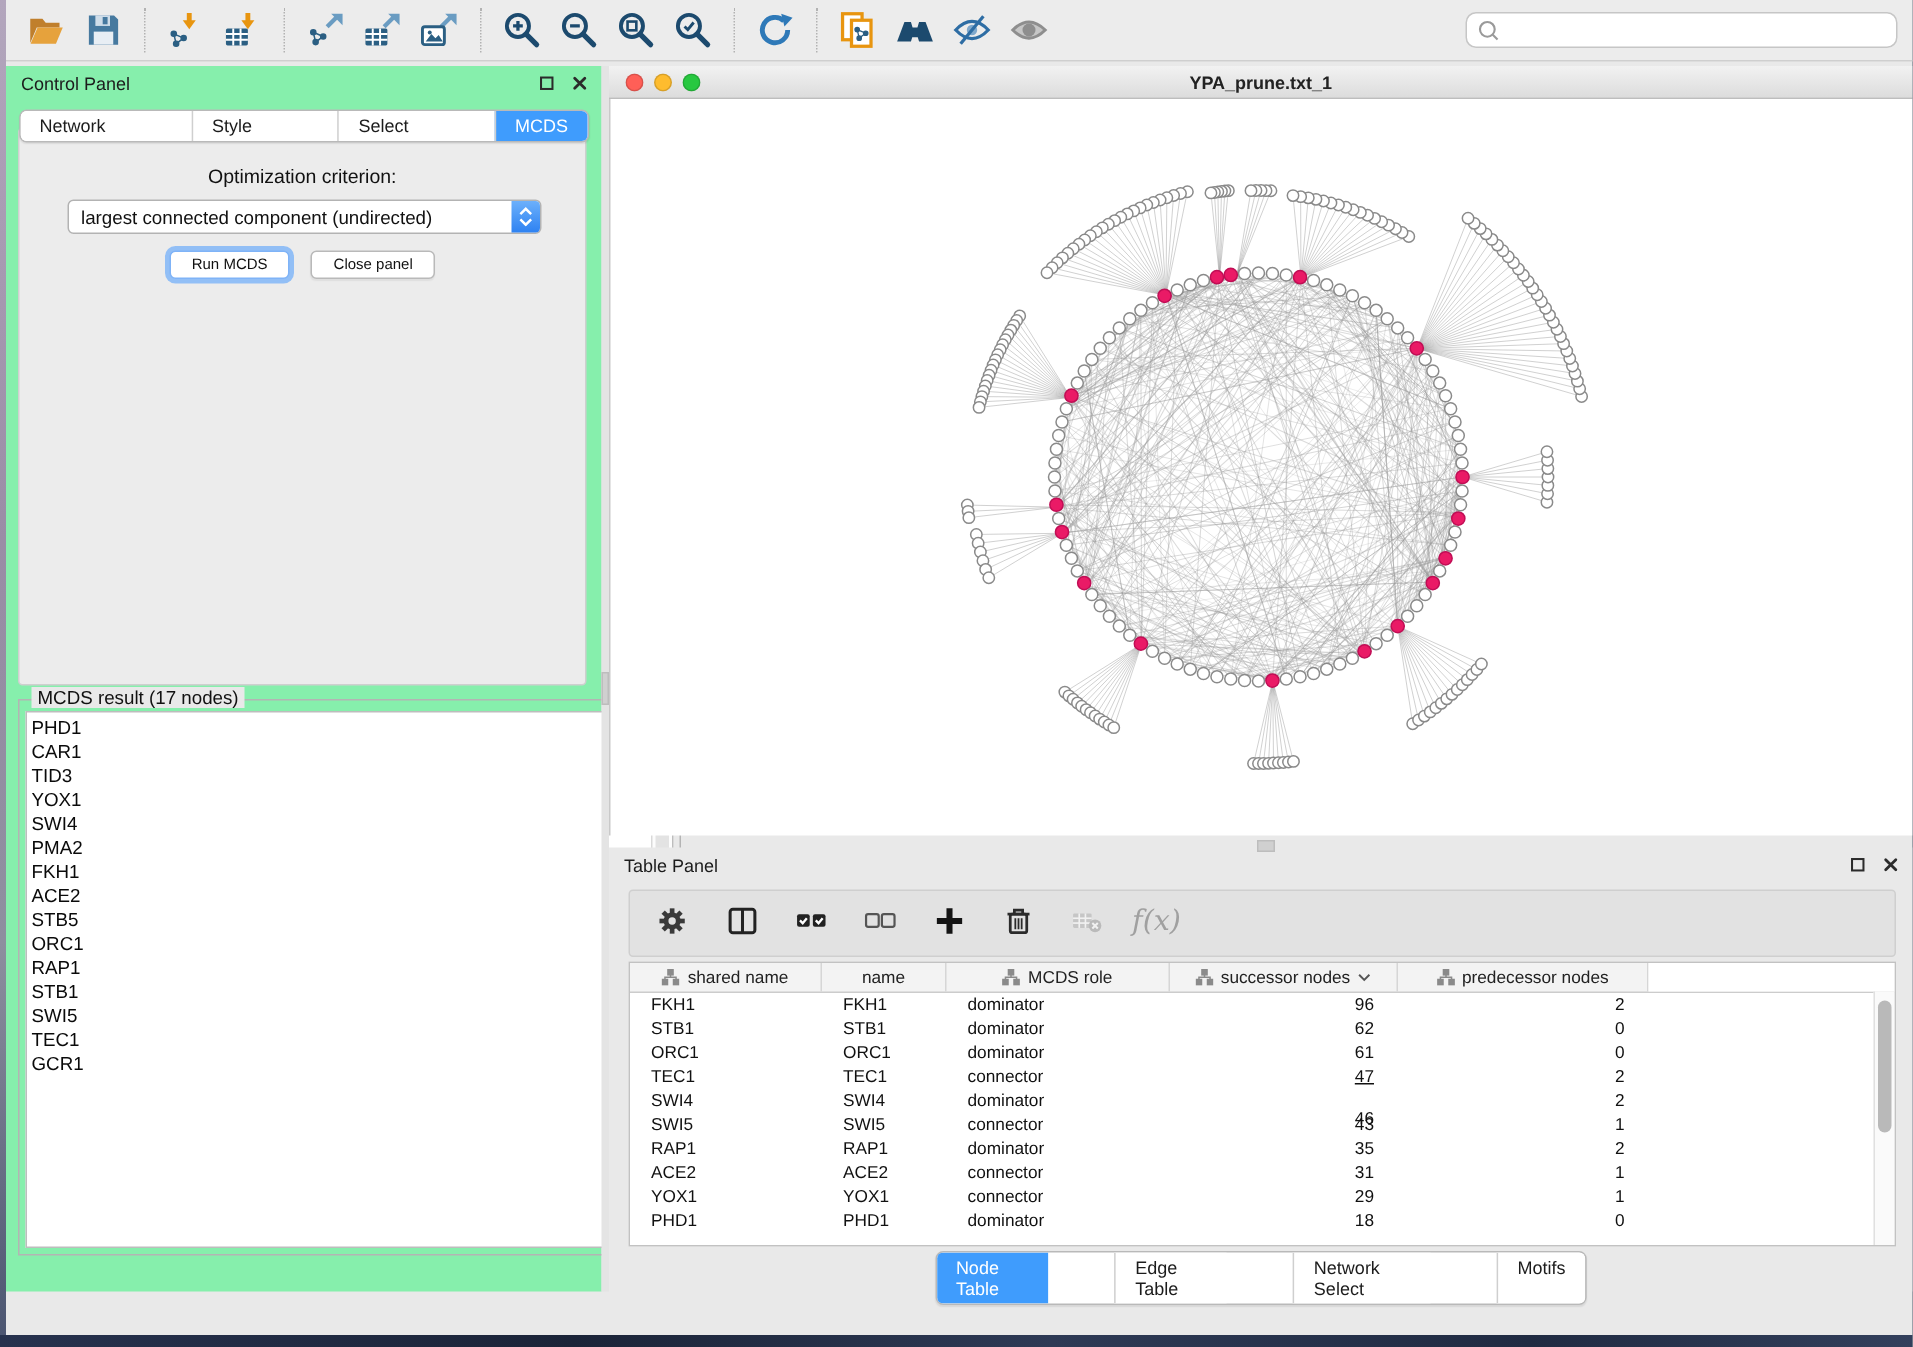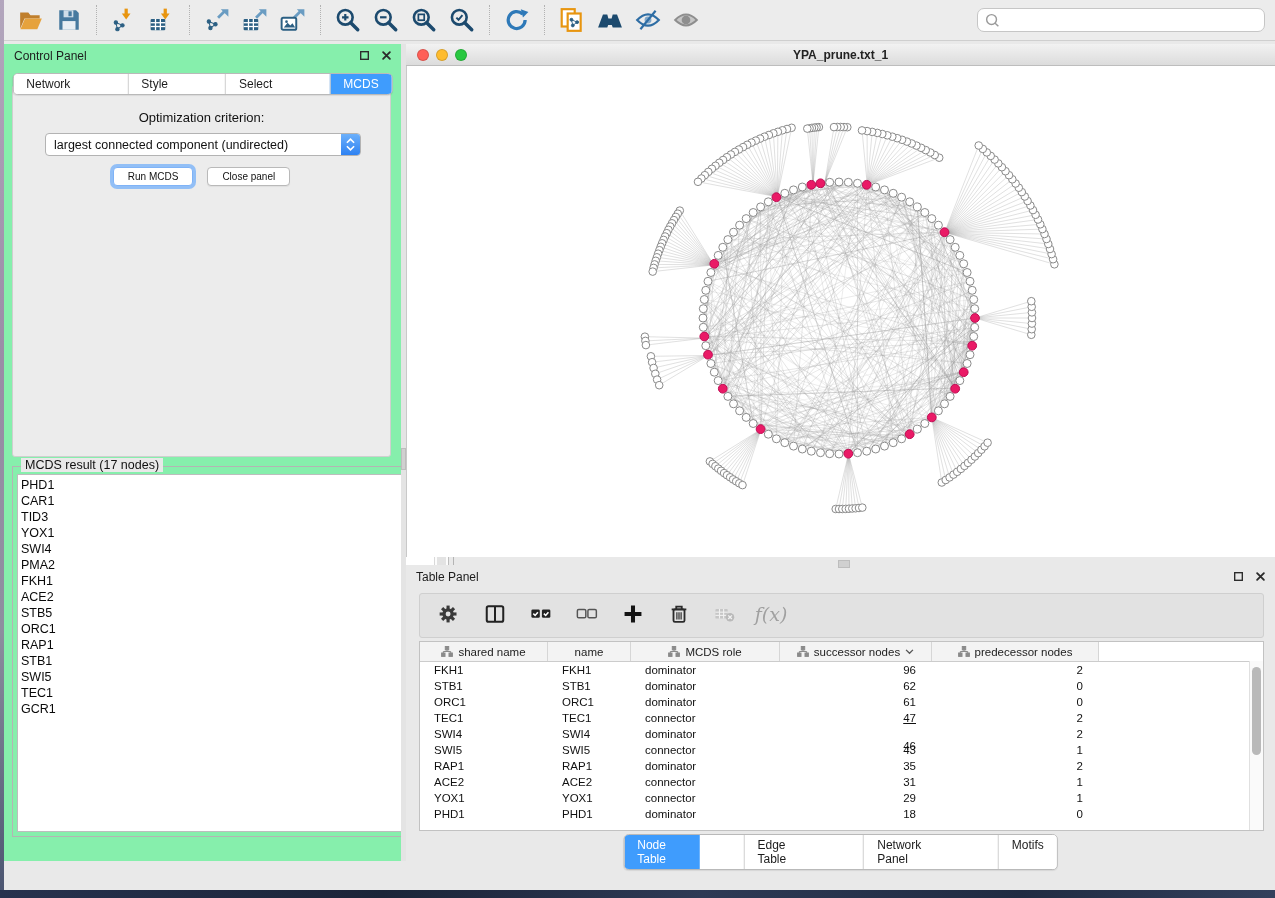--- a/index.html
+++ b/index.html
@@ -1452,19 +1452,19 @@
             </div>
           </div>
         <div class="tbl-scroll">
           <div class="tbl-thumb"></div>
         </div>
       </div>
 
       <div class="seg tp-tabs" id="tp-tabs">
           <span class="seg-item active">Node Table</span>
           <span class="seg-item">Edge Table</span>
-          <span class="seg-item">Network Panel</span>
+          <span class="seg-item">Network Select</span>
           <span class="seg-item">Motifs</span>
         </div>
     </div>
   </div>
 
 </div>
 
 </body></html>

